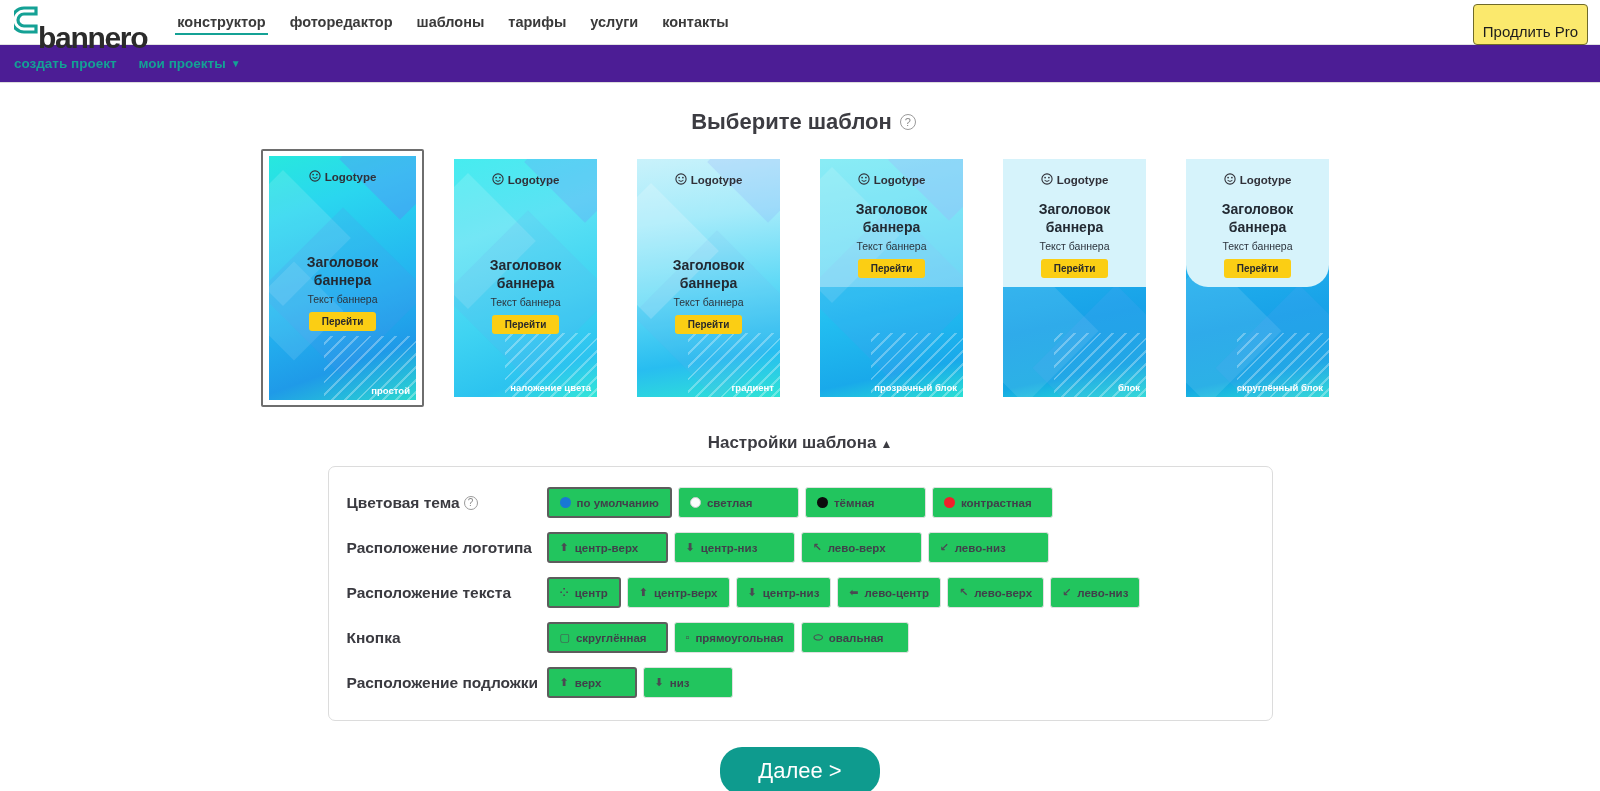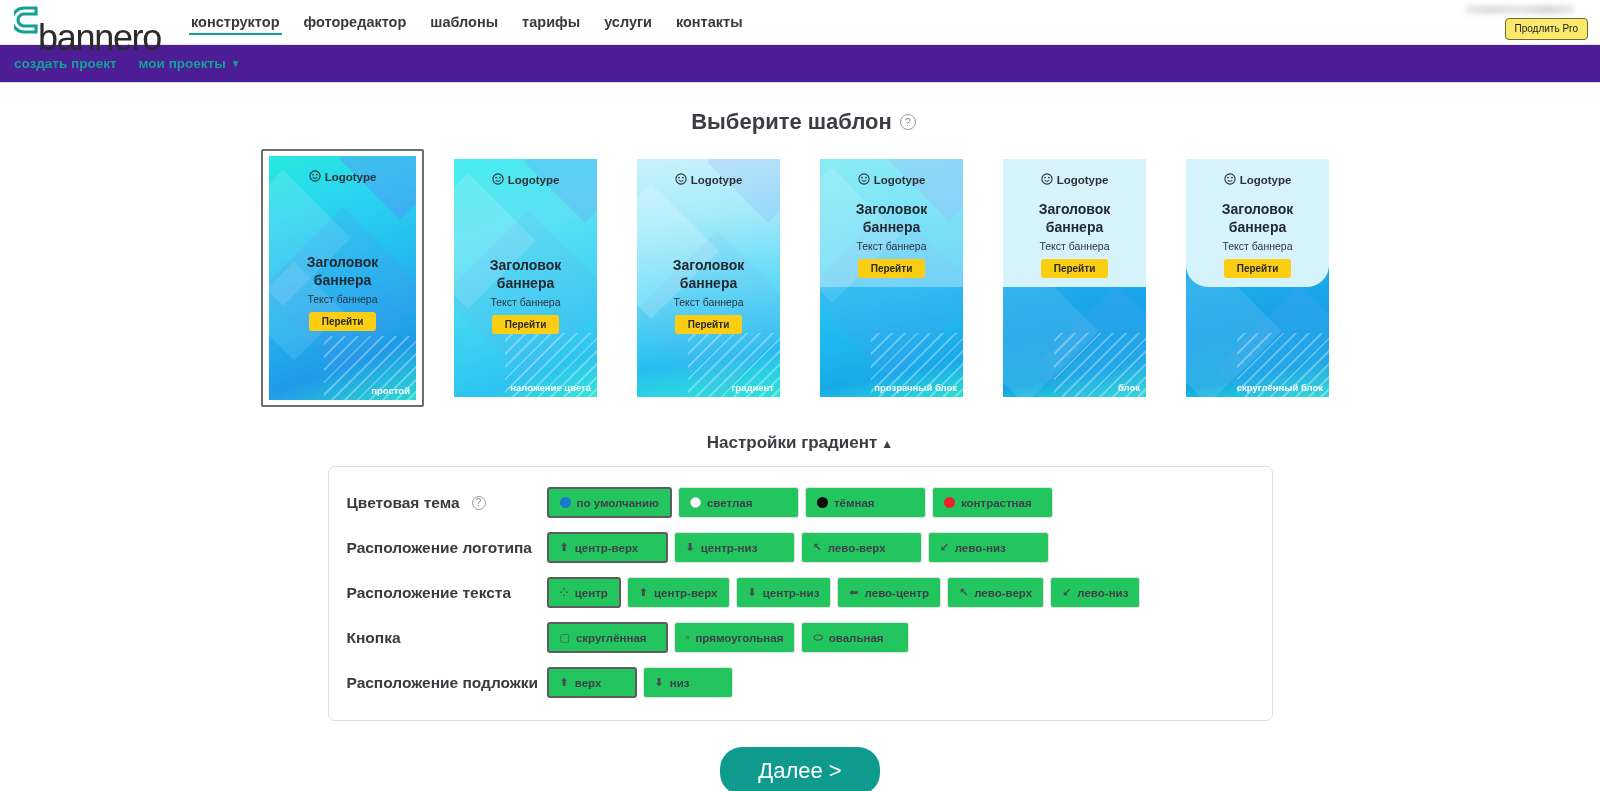--- a/index.html
+++ b/index.html
@@ -27,22 +27,22 @@
 
   .logo {
     display: flex;
     align-items: center;
     height: 30px;
     margin-right: 18px;
     user-select: none;
   }
   .logo-mark { margin-right: 1px; display: block; }
   .logo-word {
-    font-size: 36px;
-    font-weight: 400;
+    font-size: 30px;
+    font-weight: 700;
     letter-spacing: -1.3px;
     color: #2b2b2b;
     line-height: 1;
     margin-left: -3px;
     margin-top: 32px;
   }
 
   .nav-items { display: flex; align-items: center; height: 45px; }
   .nav-item {
     font-size: 14.5px;
@@ -80,24 +80,24 @@
     margin-bottom: 4px;
     margin-right: 14px;
     background: linear-gradient(90deg,#e9e9e9,#dedede,#e6e6e6,#d9d9d9,#ebebeb);
     filter: blur(2.4px);
     border-radius: 2px;
   }
   .pro-btn {
     background: #fbe96d;
     border: 1px solid #6f6a2a;
     border-radius: 4px;
-    font-size: 10px;
+    font-size: 15px;
     font-weight: 400;
     color: #1c1c1c;
-    padding: 4px 9px 3px;
+    padding: 18px 9px 3px;
     cursor: pointer;
     line-height: 1.25;
   }
 
   
   .subnav {
     height: 38px;
     display: flex;
     align-items: center;
     padding-left: 14px;
@@ -291,21 +291,21 @@
   .srow:last-child { margin-bottom: 0; }
 
   .srow-label {
     width: 200px;
     flex: 0 0 200px;
     font-size: 15.5px;
     font-weight: 700;
     color: #3a3a40;
     display: flex;
     align-items: center;
-    gap: 12px;
+    gap: 4px;
   }
 
   .opts { display: flex; gap: 6px; flex-wrap: nowrap; }
 
   .opt {
     border: 1px solid #e0e0e0;
     border-radius: 3px;
     background: #22c55e;
     font-size: 11.5px;
     font-weight: 700;
@@ -570,21 +570,21 @@
         <div class="card-t">Текст баннера</div>
         <div class="card-cta round">Перейти</div>
       </div>
       <div class="card-label">скруглённый блок</div>
     </div>
   </div>
 
 </div>
 
 <div class="settings-title">
-  <span>Настройки градиент</span><span class="tri">▲</span>
+  <span>Настройки шаблона</span><span class="tri">▲</span>
 </div>
 
 <div class="settings-panel">
 
   <div class="srow">
     <div class="srow-label">
       <span>Цветовая тема</span>
       <span class="help-badge sm">?</span>
     </div>
     <div class="opts">

